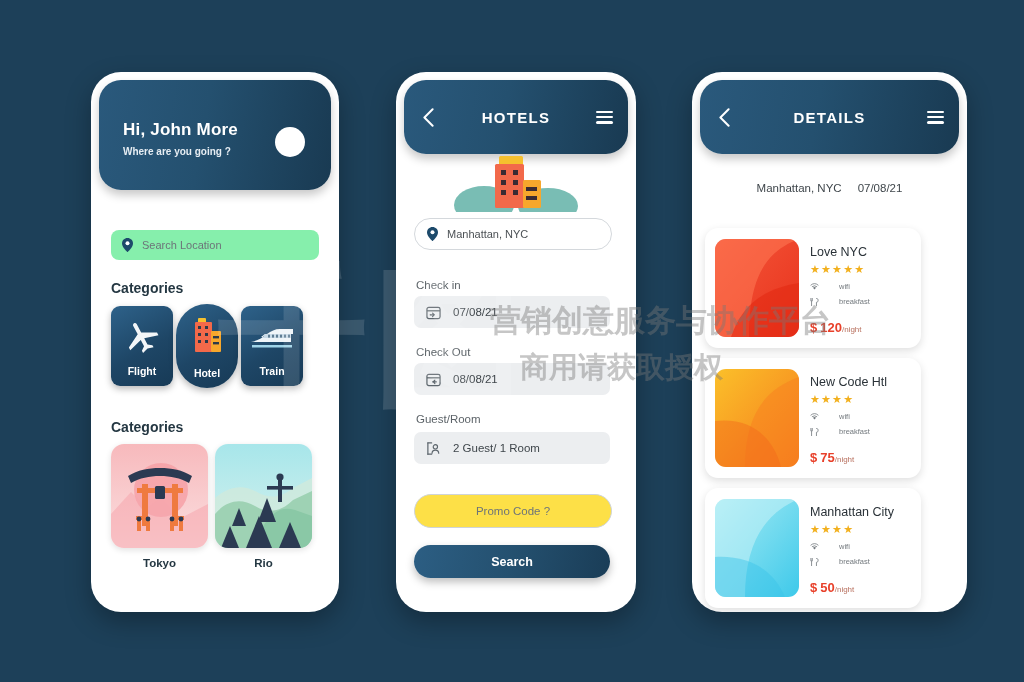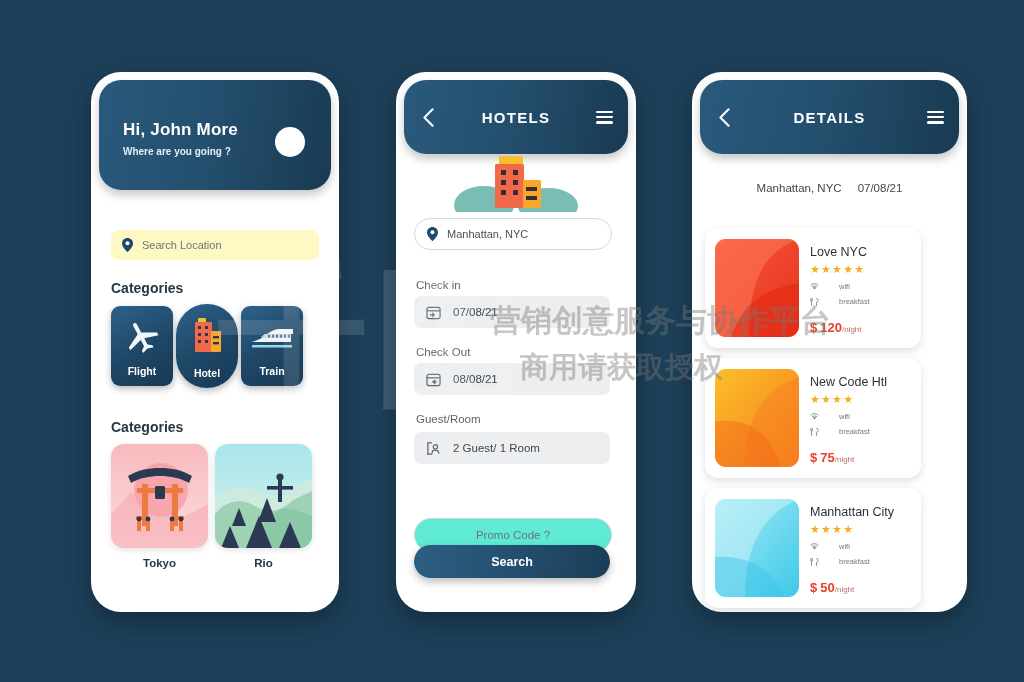--- a/index.html
+++ b/index.html
@@ -68,21 +68,21 @@
   .nav-title{flex:1;text-align:center;color:#fff;font-size:15px;
     font-weight:700;letter-spacing:1.3px;}
   .nav-menu{width:48px;display:flex;align-items:center;justify-content:center;}
   .burger{width:17px;height:13px;display:flex;flex-direction:column;
     justify-content:space-between;}
   .burger i{display:block;height:2.2px;background:#fff;border-radius:2px;}
 
   
   .search-loc{
     position:absolute;left:20px;top:158px;width:208px;height:30px;
-    background:#fef9c3;border-radius:8px;display:flex;align-items:center;
+    background:#86efac;border-radius:8px;display:flex;align-items:center;
   }
   .search-loc .pin{margin-left:11px;margin-right:9px;}
   .search-loc span{font-size:11px;color:#6d7479;}
 
   .sec-title{position:absolute;font-size:14px;font-weight:700;color:#243742;}
   #home-categories-title{left:20px;top:208px;}
   #home-recommended-title{left:20px;top:347px;}
 
   .cat-row{position:absolute;left:20px;top:234px;width:210px;
     display:flex;gap:3px;}
@@ -125,22 +125,22 @@
   .field-box span{font-size:11.5px;color:#3f464b;}
 
   #checkin-label{top:207px;}
   #checkin-box{top:224px;}
   #checkout-label{top:274px;}
   #checkout-box{top:291px;}
   #guest-label{top:341px;}
   #guest-box{top:360px;}
 
   .promo-btn{
-    position:absolute;left:18px;top:446px;width:196px;height:32px;
-    border:1.3px solid #cfd4d8;border-radius:17px;background:#5eead4;
+    position:absolute;left:18px;top:422px;width:196px;height:32px;
+    border:1.3px solid #cfd4d8;border-radius:17px;background:#fde047;
     display:flex;align-items:center;justify-content:center;
     font-size:11.5px;color:#6d7479;
   }
   .search-btn{
     position:absolute;left:18px;top:473px;width:196px;height:33px;
     border-radius:17px;
     background:linear-gradient(100deg,#2c5e83 0%,#24506f 50%,#1a3d57 100%);
     box-shadow:0 4px 8px rgba(0,0,0,.26);
     display:flex;align-items:center;justify-content:center;
     color:#fff;font-size:12.5px;font-weight:700;

